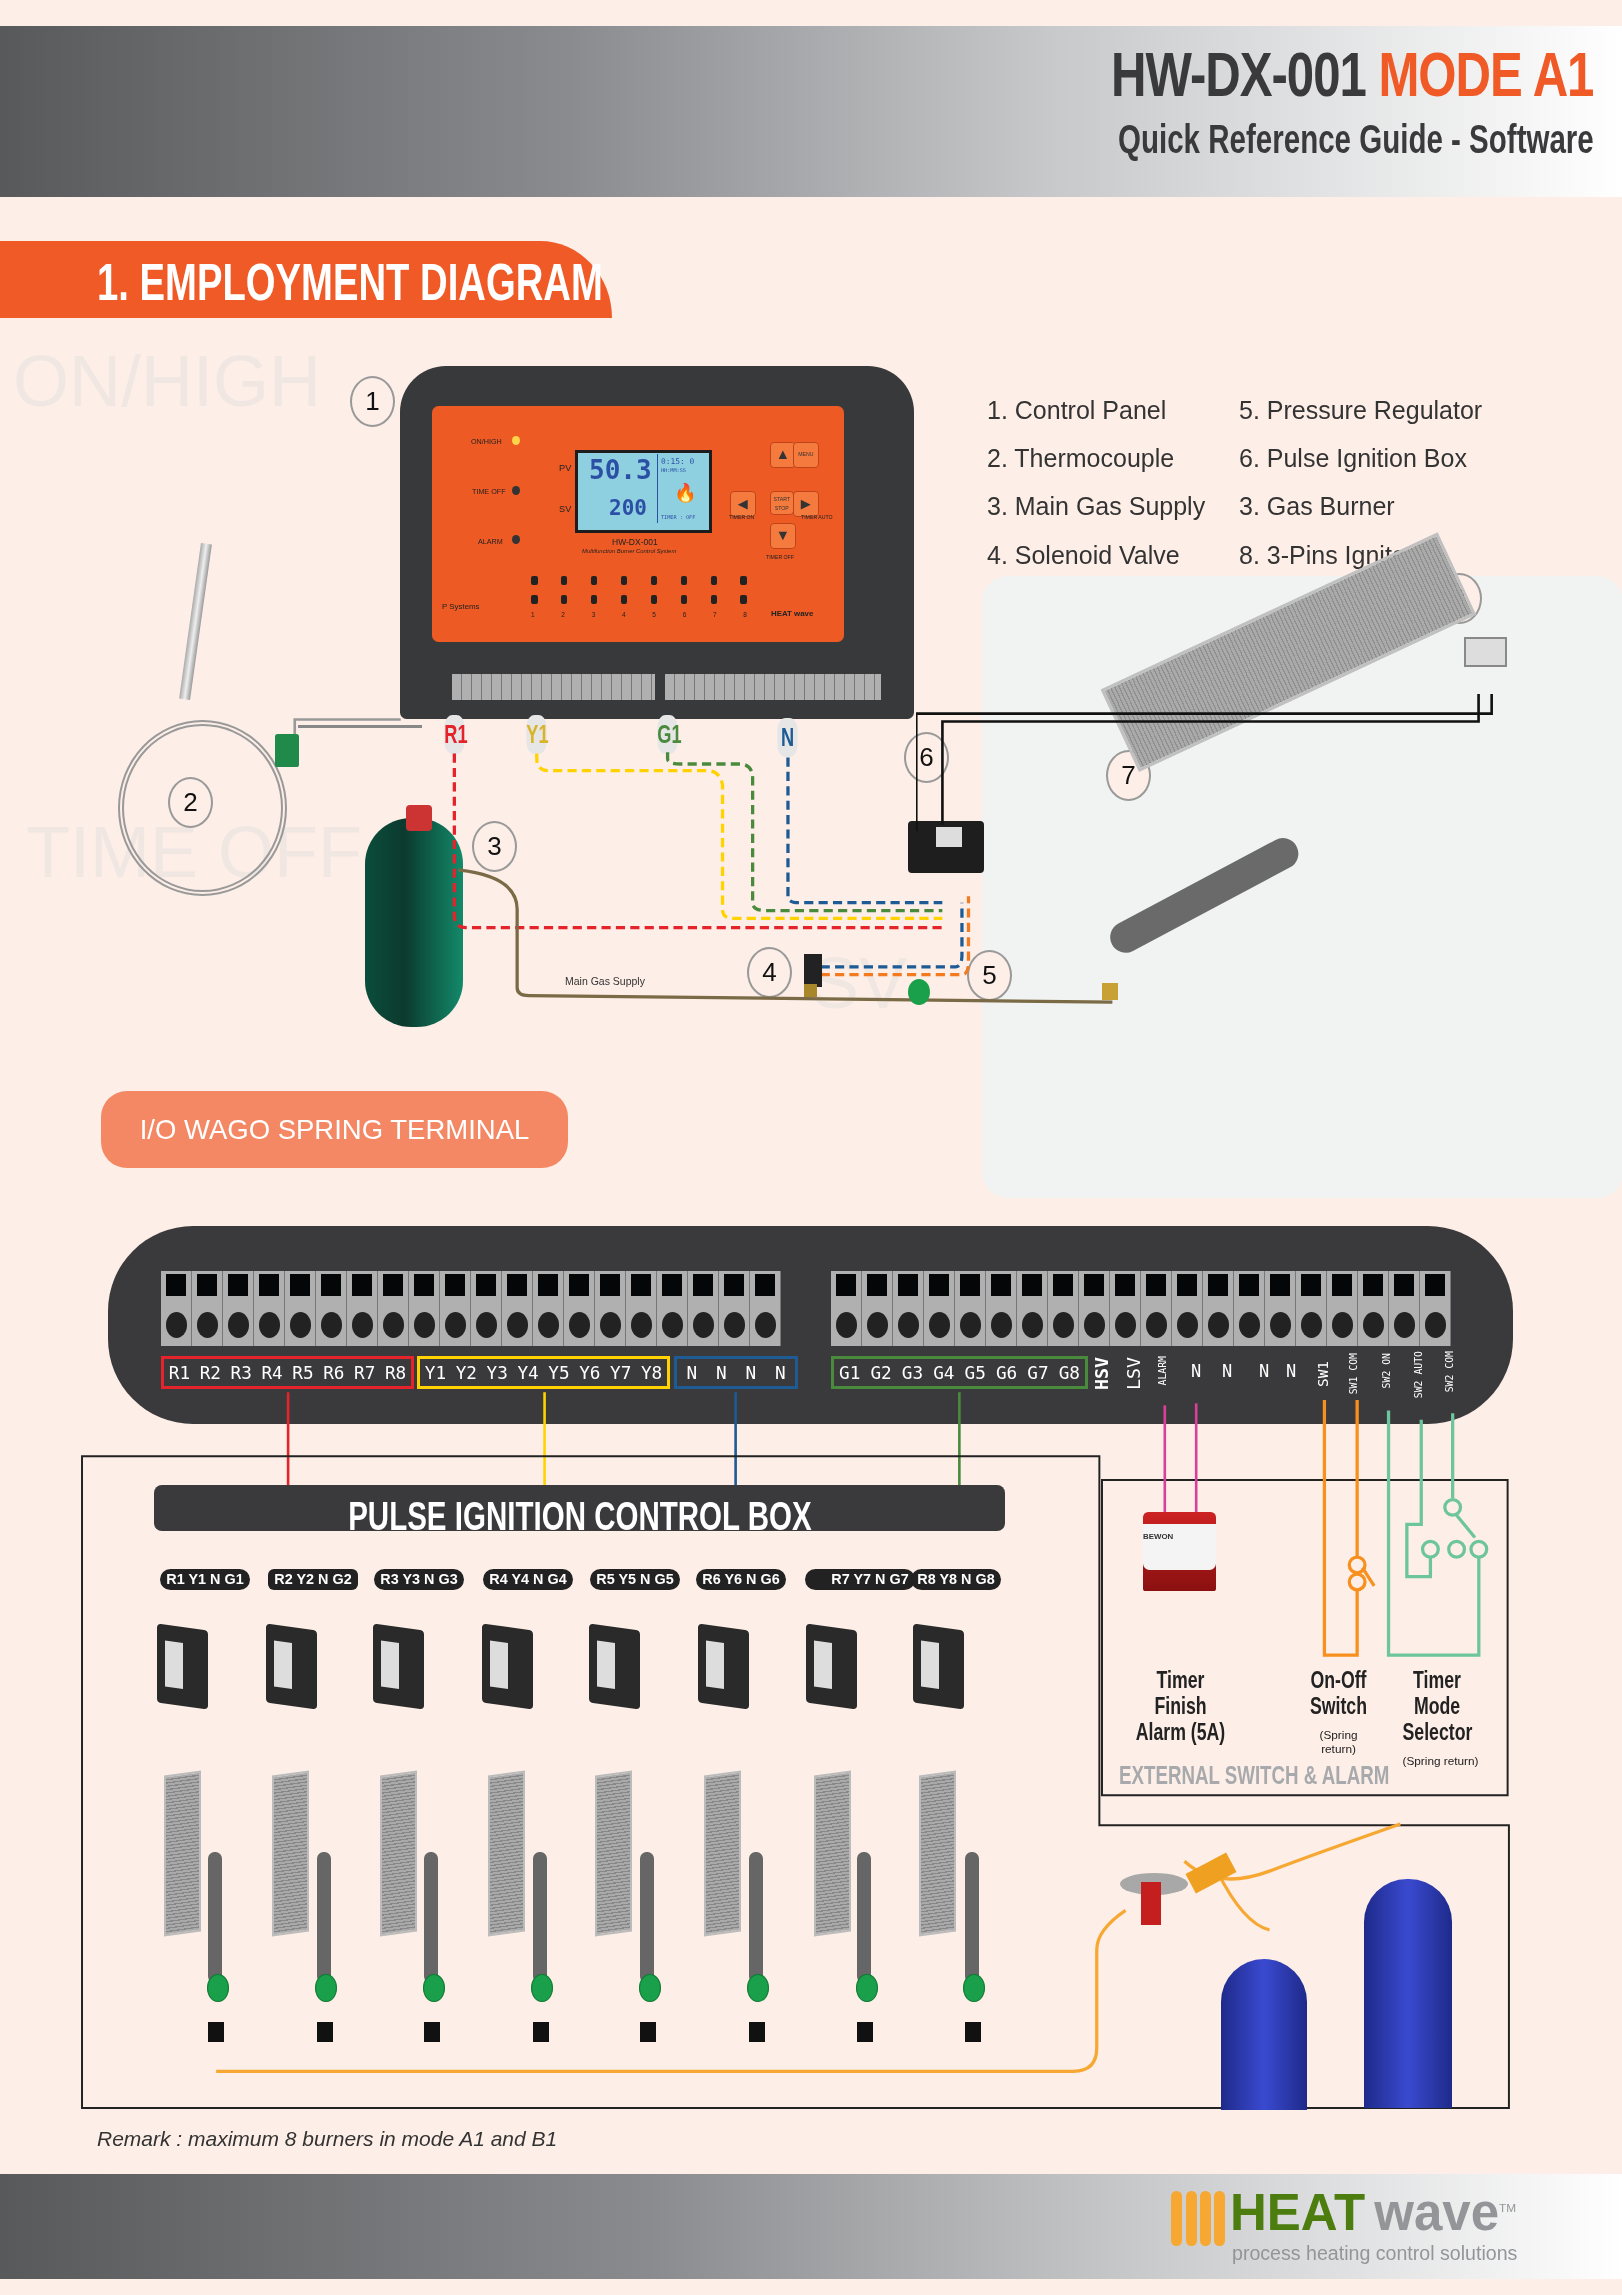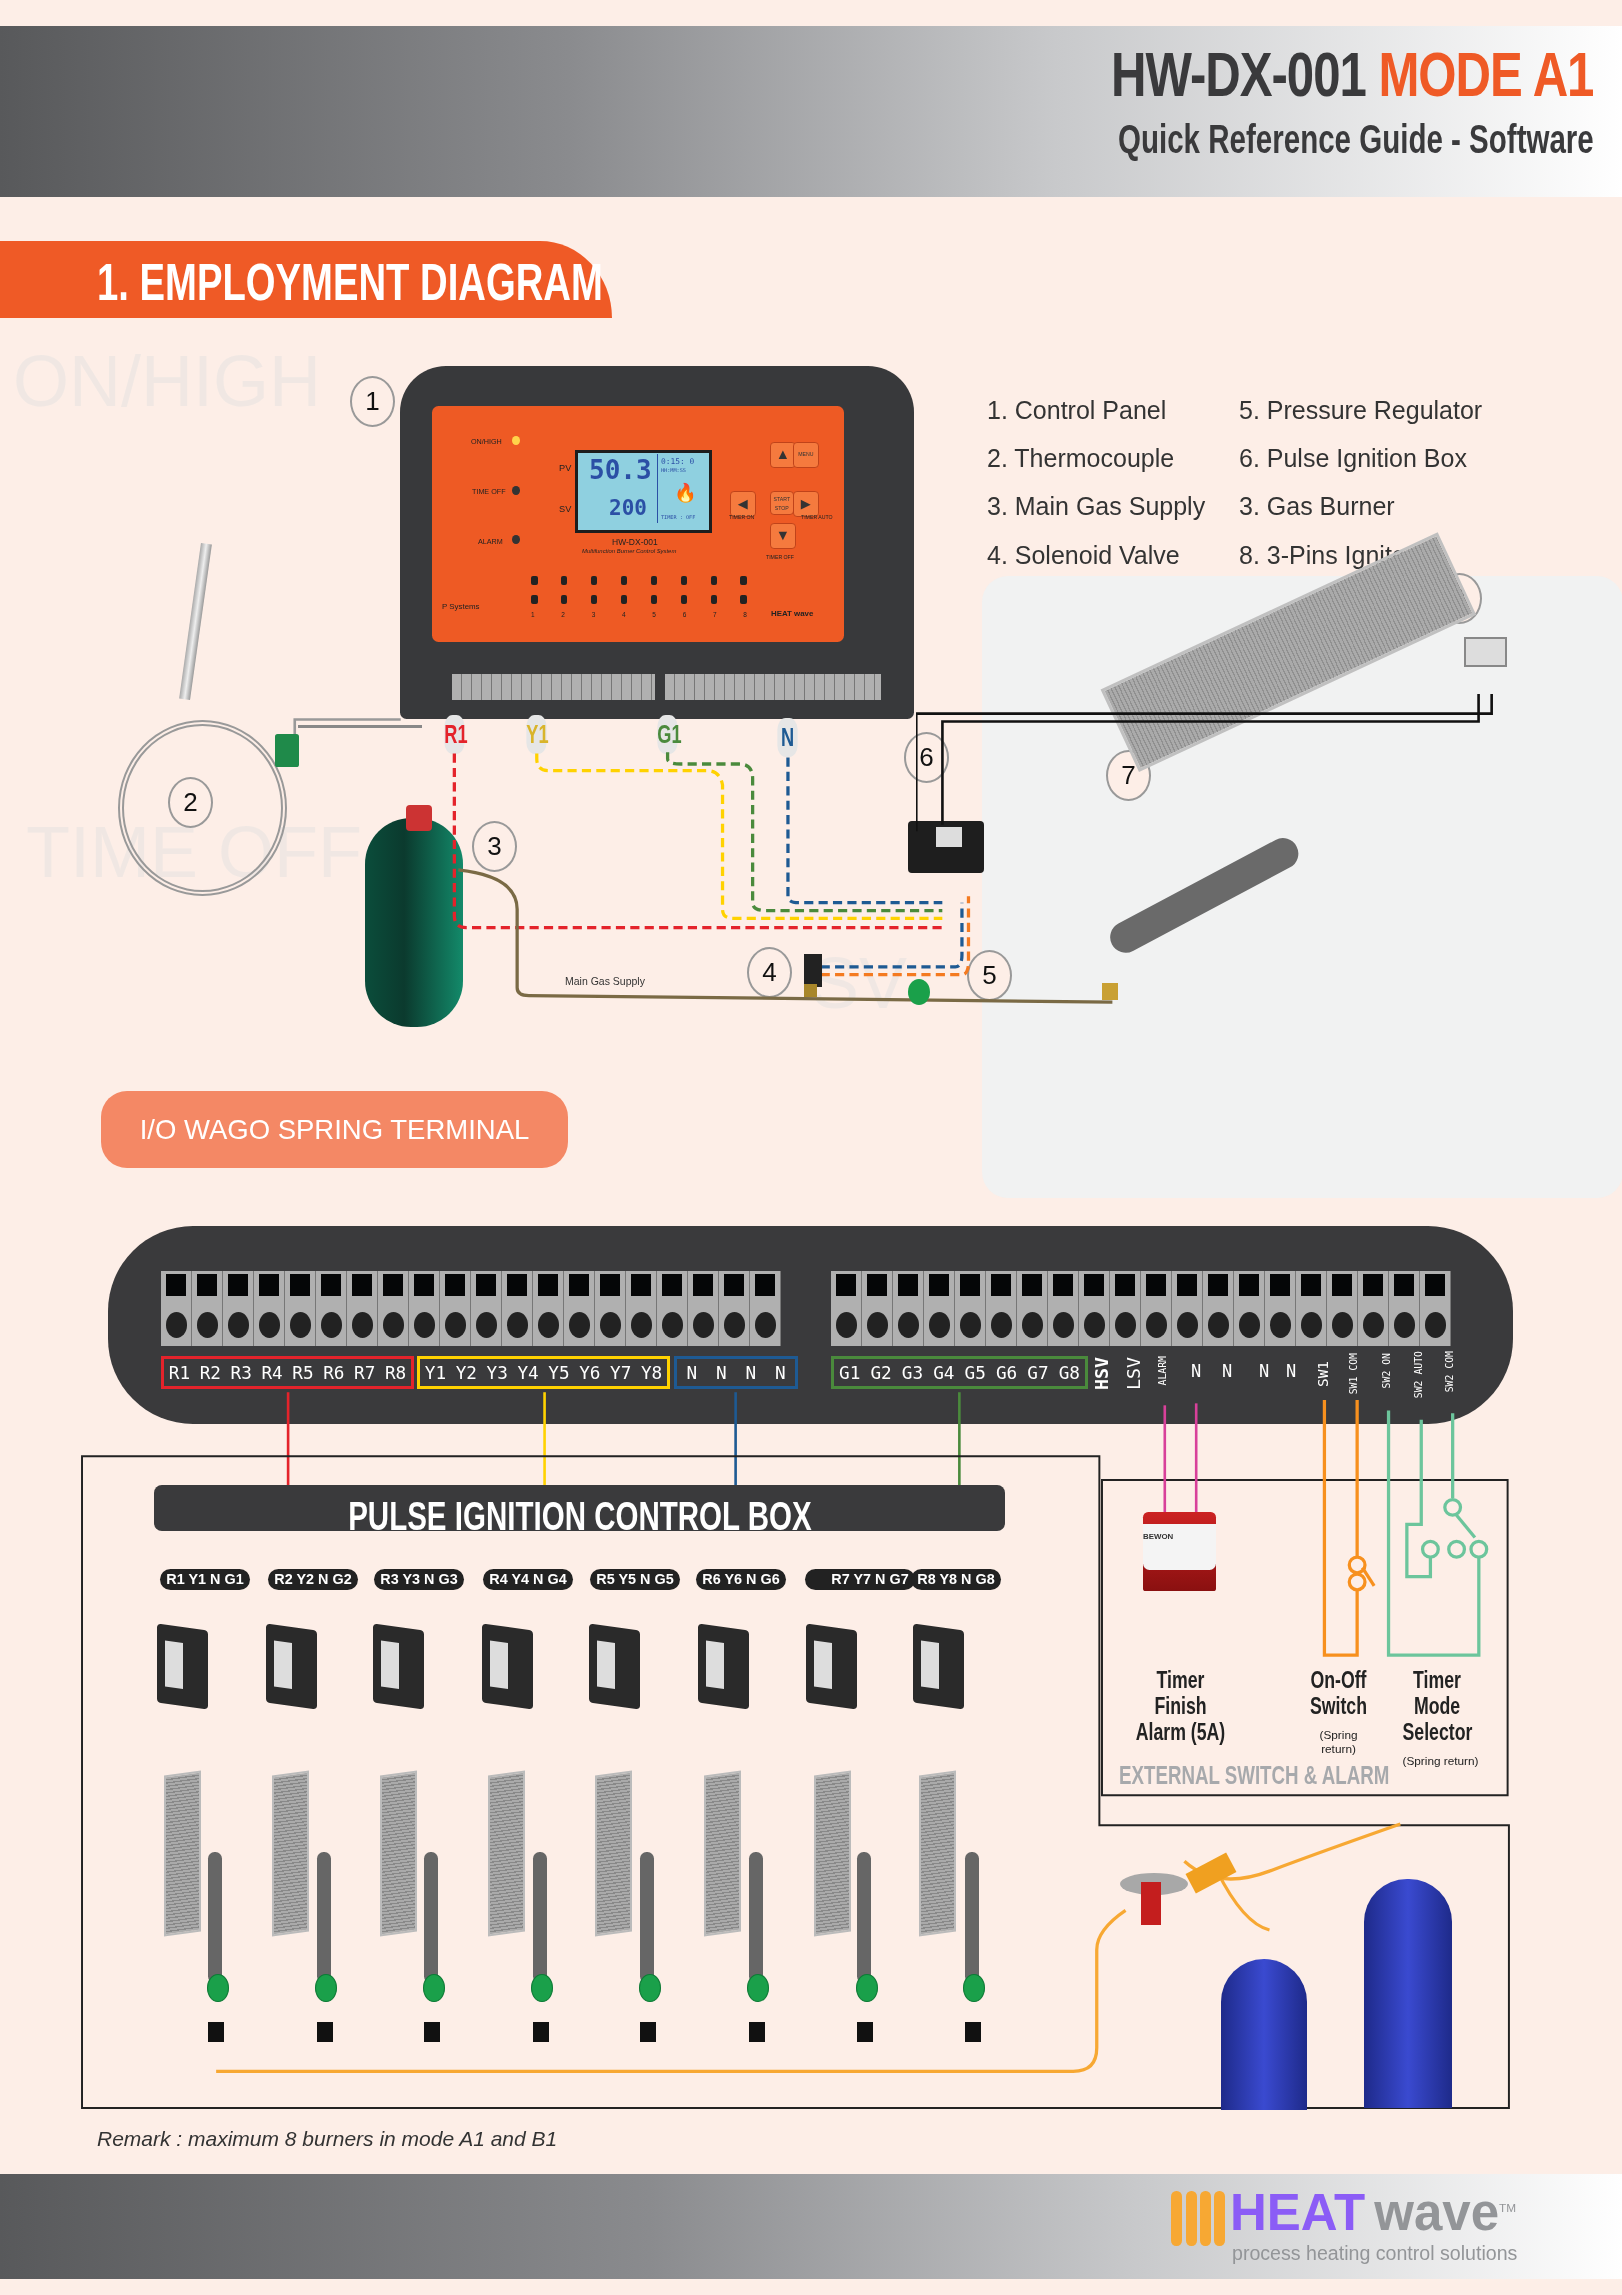--- a/index.html
+++ b/index.html
@@ -323,21 +323,21 @@
   <circle cx="2226" cy="2368" r="12" stroke="#6cc59c" stroke-width="5" fill="#fdeee7"></circle>
   <circle cx="2260" cy="2368" r="12" stroke="#6cc59c" stroke-width="5" fill="#fdeee7"></circle>
   <line x1="2226" y1="2316" x2="2254" y2="2350" stroke="#6cc59c" stroke-width="5"></line>
 
   <path d="M330 3166 H1640 Q1676 3166 1676 3130 V2980 Q1676 2950 1720 2920" stroke="#f7a833" stroke-width="5" fill="none"></path>
   <path d="M1860 2860 Q1900 2940 1940 2950 M1810 2845 Q1860 2890 1940 2860 Q2020 2830 2140 2788" stroke="#f7a833" stroke-width="5" fill="none"></path>
 </svg>
 
 <div id="pic" class="abs"><span>PULSE IGNITION CONTROL BOX</span></div>
 <div class="abs ch" style="left:160px;">R1 Y1 N G1</div>
-<div class="abs ch" style="left:268px;">R2 Y2 N G2</div>
+<div class="abs ch" style="left:268px;border-radius:6px;">R2 Y2 N G2</div>
 <div class="abs ch" style="left:374px;">R3 Y3 N G3</div>
 <div class="abs ch" style="left:483px;">R4 Y4 N G4</div>
 <div class="abs ch" style="left:590px;">R5 Y5 N G5</div>
 <div class="abs ch" style="left:696px;">R6 Y6 N G6</div>
 <div class="abs ch" style="left:805px;padding-left:20px;">R7 Y7 N G7</div>
 <div class="abs ch" style="left:911px;">R8 Y8 N G8</div>
 
 <div class="abs" style="left:157px;top:1627px;width:51px;height:79px;">
     <div class="ibox abs"></div>
   </div>
@@ -414,15 +414,15 @@
 <div class="abs" style="left:1221px;top:1959px;width:86px;height:151px;background:linear-gradient(90deg,#1e2a8a,#3a4ad0 50%,#1e2a8a);border-radius:43px 43px 0 0;"></div>
 <div class="abs" style="left:1364px;top:1879px;width:88px;height:229px;background:linear-gradient(90deg,#1e2a8a,#3a4ad0 50%,#1e2a8a);border-radius:43px 43px 0 0;"></div>
 
 <div id="remark" class="abs">Remark : maximum 8 burners in mode A1 and B1</div>
 
 <div id="ftr" class="abs"></div>
 <div class="abs" style="left:1171px;top:2191px;width:10.5px;height:55px;background:#f7a833;border-radius:5.2px;"></div>
 <div class="abs" style="left:1186px;top:2191px;width:10.5px;height:55px;background:#f7a833;border-radius:5.2px;"></div>
 <div class="abs" style="left:1200px;top:2191px;width:10.5px;height:55px;background:#f7a833;border-radius:5.2px;"></div>
 <div class="abs" style="left:1214px;top:2191px;width:10.5px;height:55px;background:#f7a833;border-radius:5.2px;"></div>
-<div class="abs" style="left:1230px;top:2183px;font-size:51px;font-weight:bold;white-space:nowrap;"><span style="color:#8b5cf6;">HEAT</span><span style="color:#939598;margin-left:9.2px;">wave</span><sup style="font-size:11.8px;color:#939598;font-weight:normal;">TM</sup></div>
+<div class="abs" style="left:1230px;top:2183px;font-size:51px;font-weight:bold;white-space:nowrap;"><span style="color:#4d7c0f;">HEAT</span><span style="color:#939598;margin-left:9.2px;">wave</span><sup style="font-size:11.8px;color:#939598;font-weight:normal;">TM</sup></div>
 <div class="abs" style="left:1232px;top:2242px;font-size:19.6px;color:#939598;white-space:nowrap;">process heating control solutions</div>
 
 
 </body></html>

